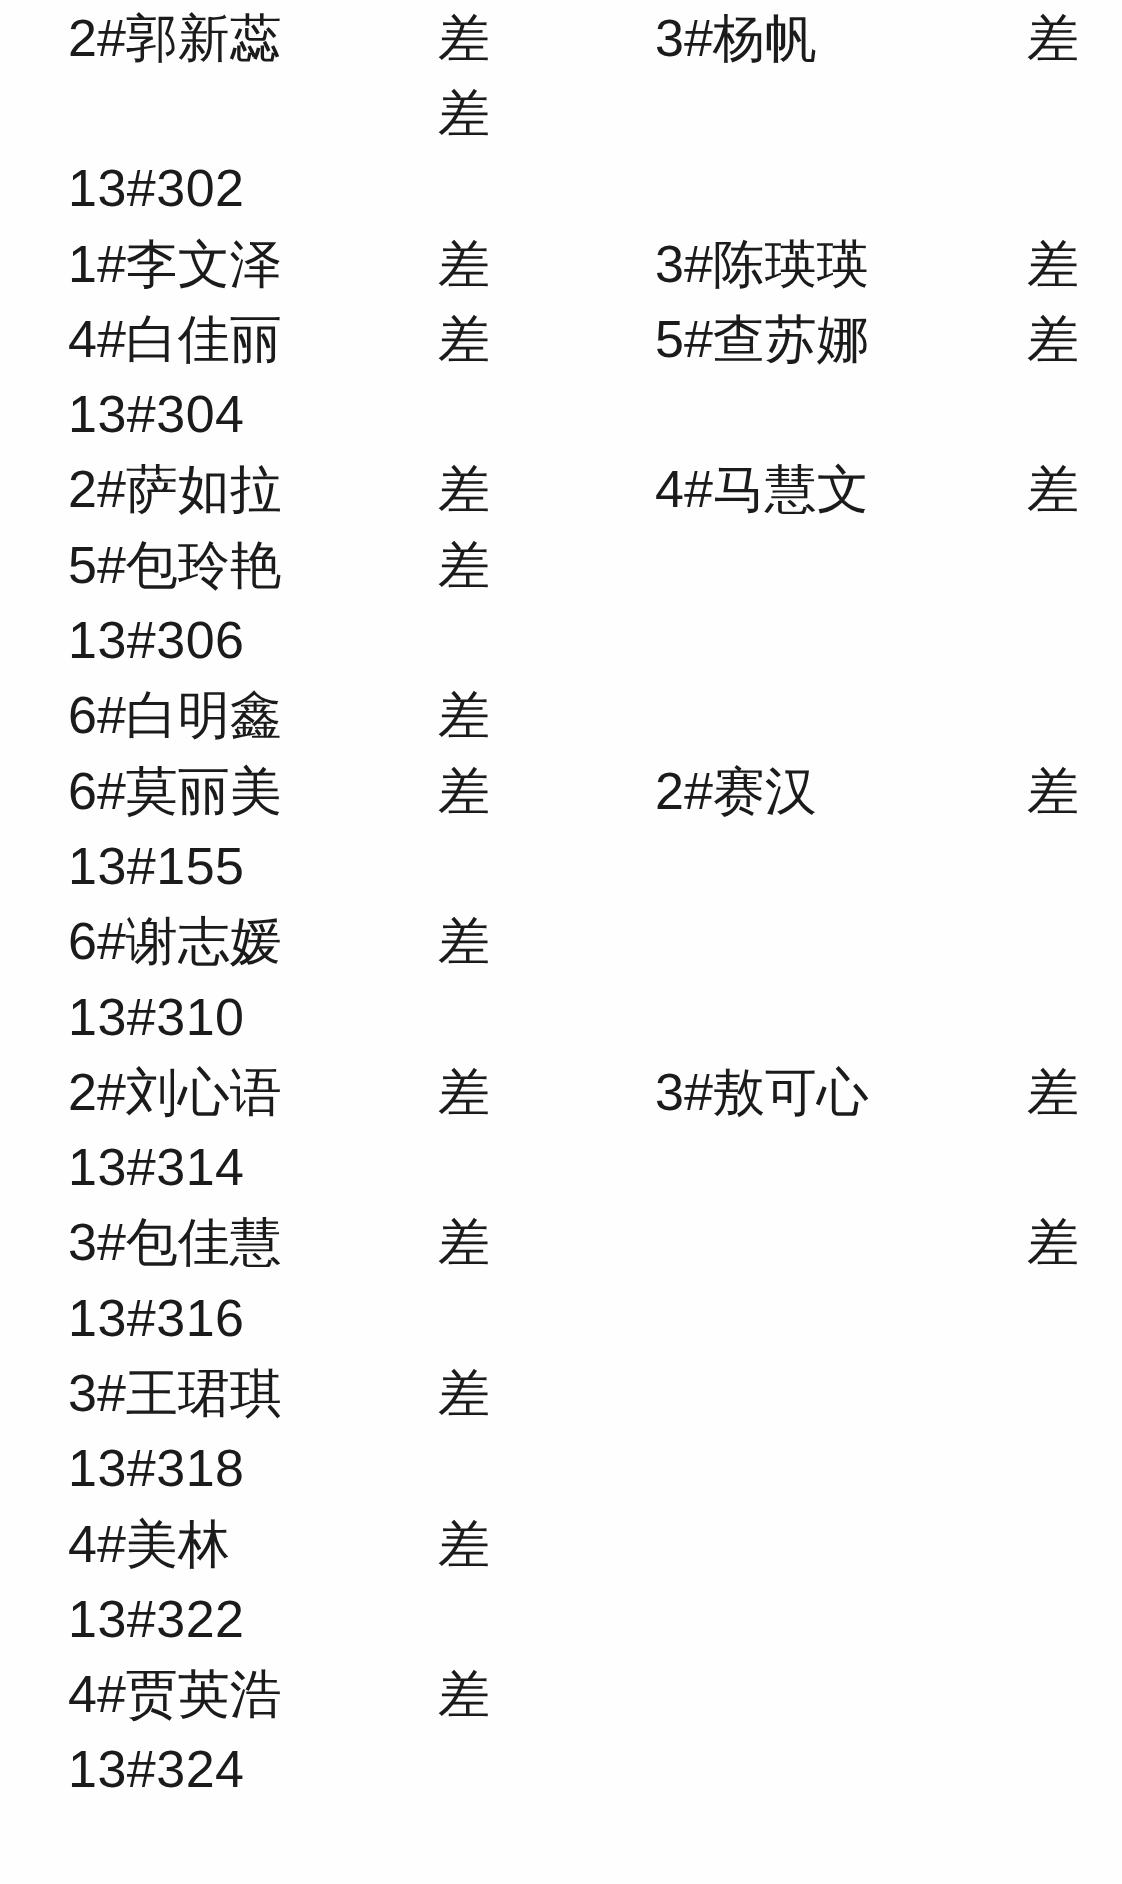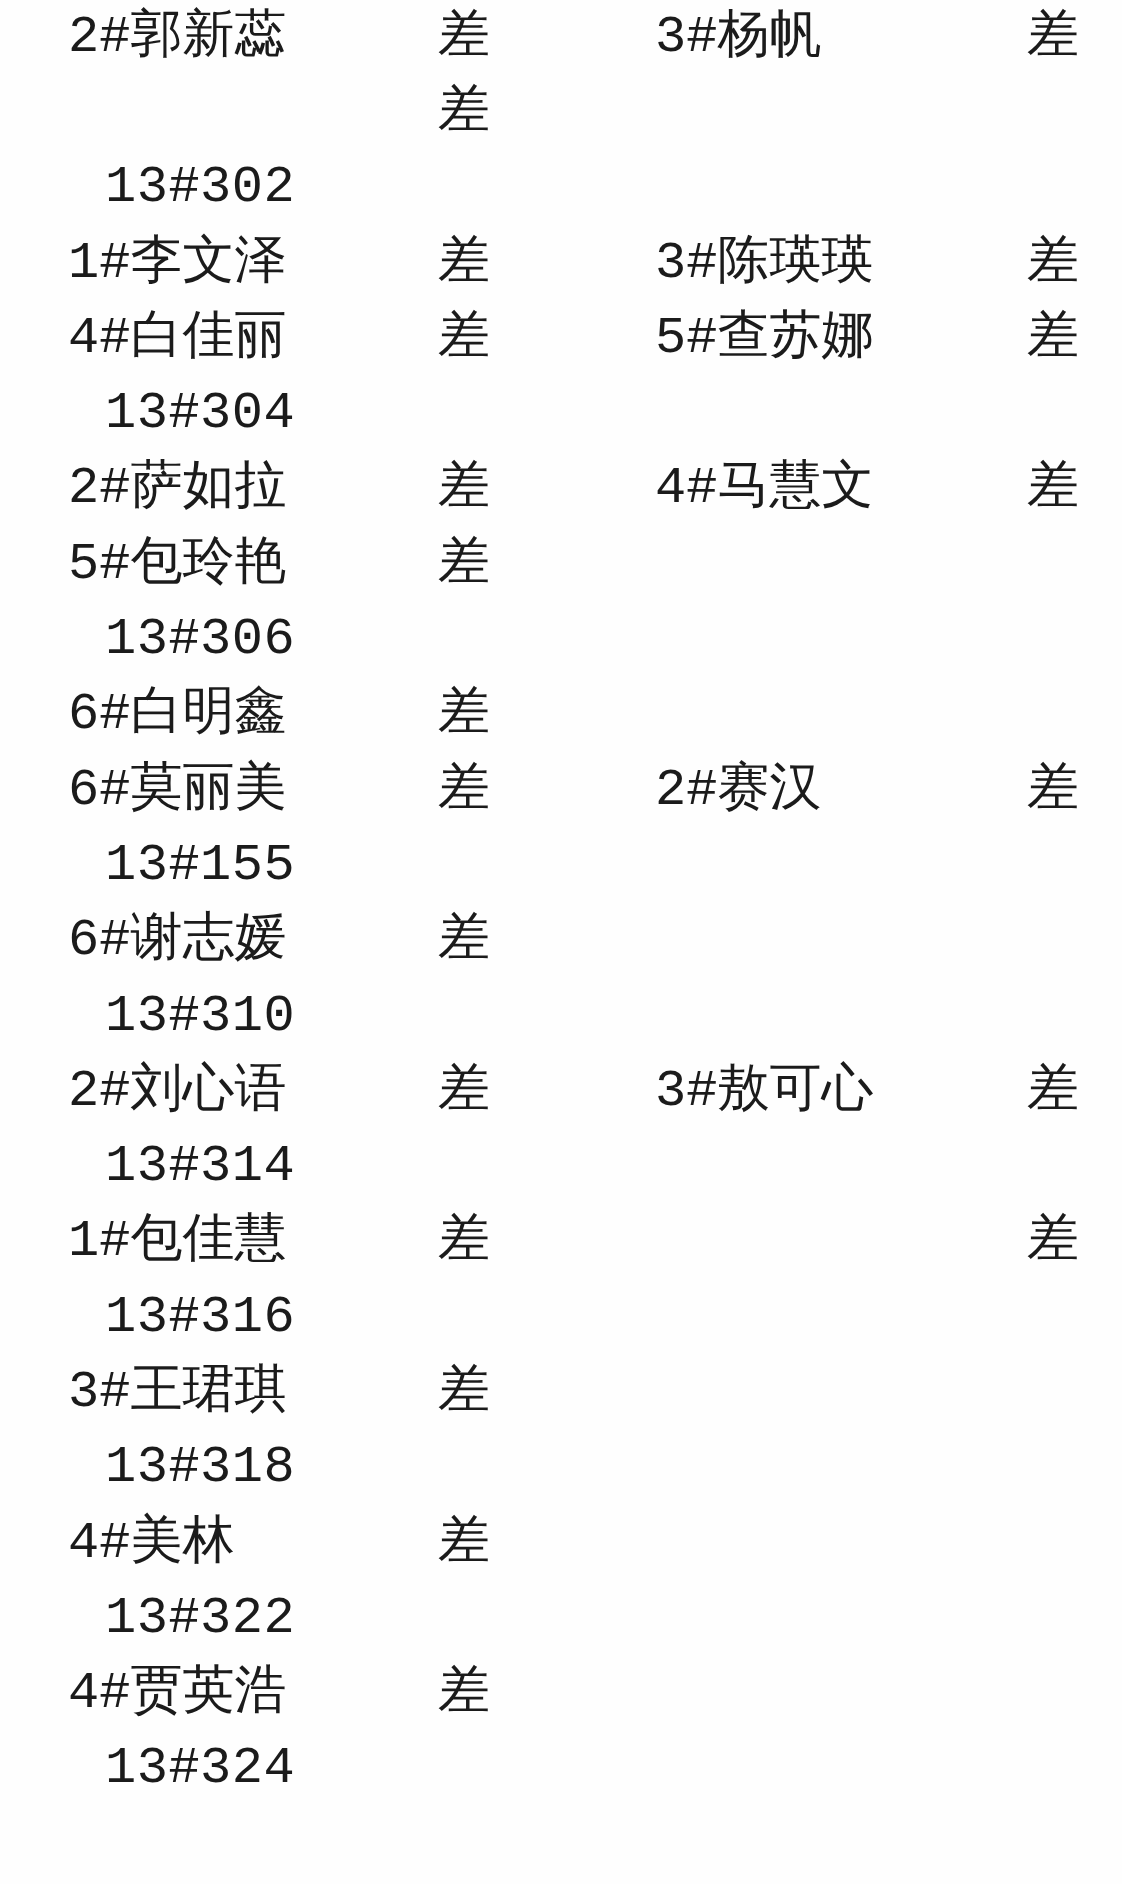--- a/index.html
+++ b/index.html
@@ -13,42 +13,41 @@
     overflow: hidden;
     font-family: "Liberation Sans", sans-serif;
     color: #1b1b1b;
     font-size: 52px;
     font-weight: 400;
   }
   .page {
     position: relative;
     width: 894px;
     height: 1884px;
-    font-family: Liberation Mono, monospace;
   }
   .row {
     position: relative;
     height: 75.3px;
   }
   .cell {
     position: absolute;
     inset: 0;
   }
   .row span {
     position: absolute;
     top: 50%;
     transform: translateY(-50%);
     white-space: nowrap;
     line-height: 1;
   }
   .c0 .name   { left: 68px; }
   .c0 .rating { left: 438px; }
   .c1 .name   { left: 655px; }
   .c1 .rating { left: 1027px; }
-  .room       { left: 68px; letter-spacing: 0.5px; margin-left: 37px; }
+  .room       { left: 68px; letter-spacing: 0.5px; }
 </style>
 </head>
 <body>
 
 <div class="page">
   <div class="row">
     <div class="cell c0">
       <span class="name">2#郭新蕊</span>
       <span class="rating">差</span>
     </div>
@@ -164,21 +163,21 @@
       <span class="rating">差</span>
     </div>
   </div>
 
   <div class="row">
     <span class="room">13#314</span>
   </div>
 
   <div class="row">
     <div class="cell c0">
-      <span class="name">1#包佳慧</span>
+      <span class="name">3#包佳慧</span>
       <span class="rating">差</span>
     </div>
     <div class="cell c1">
       <span class="rating">差</span>
     </div>
   </div>
 
   <div class="row">
     <span class="room">13#316</span>
   </div>

